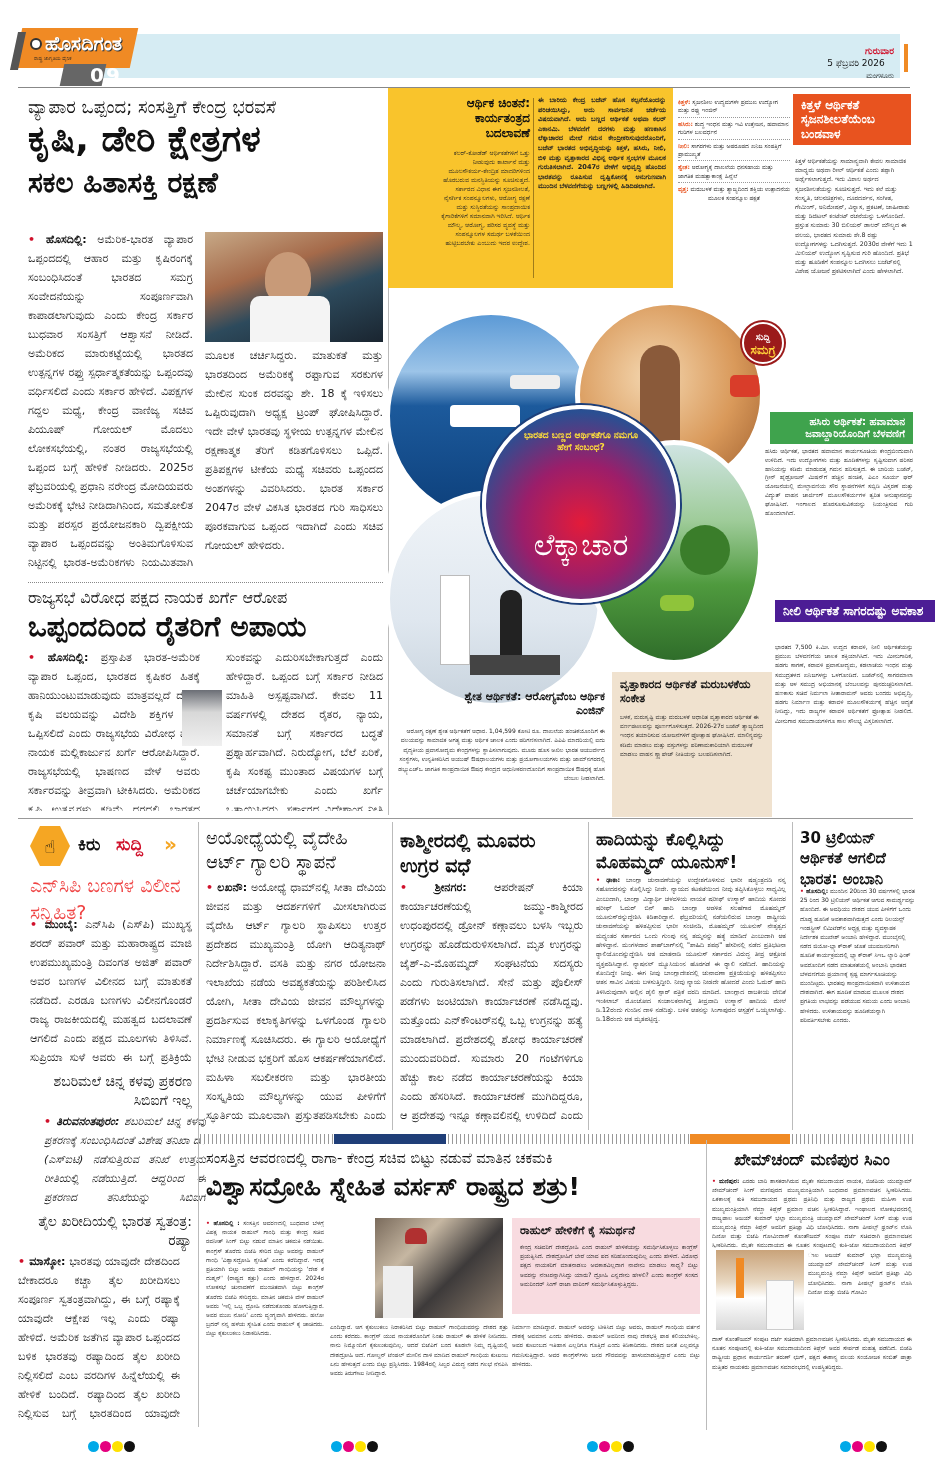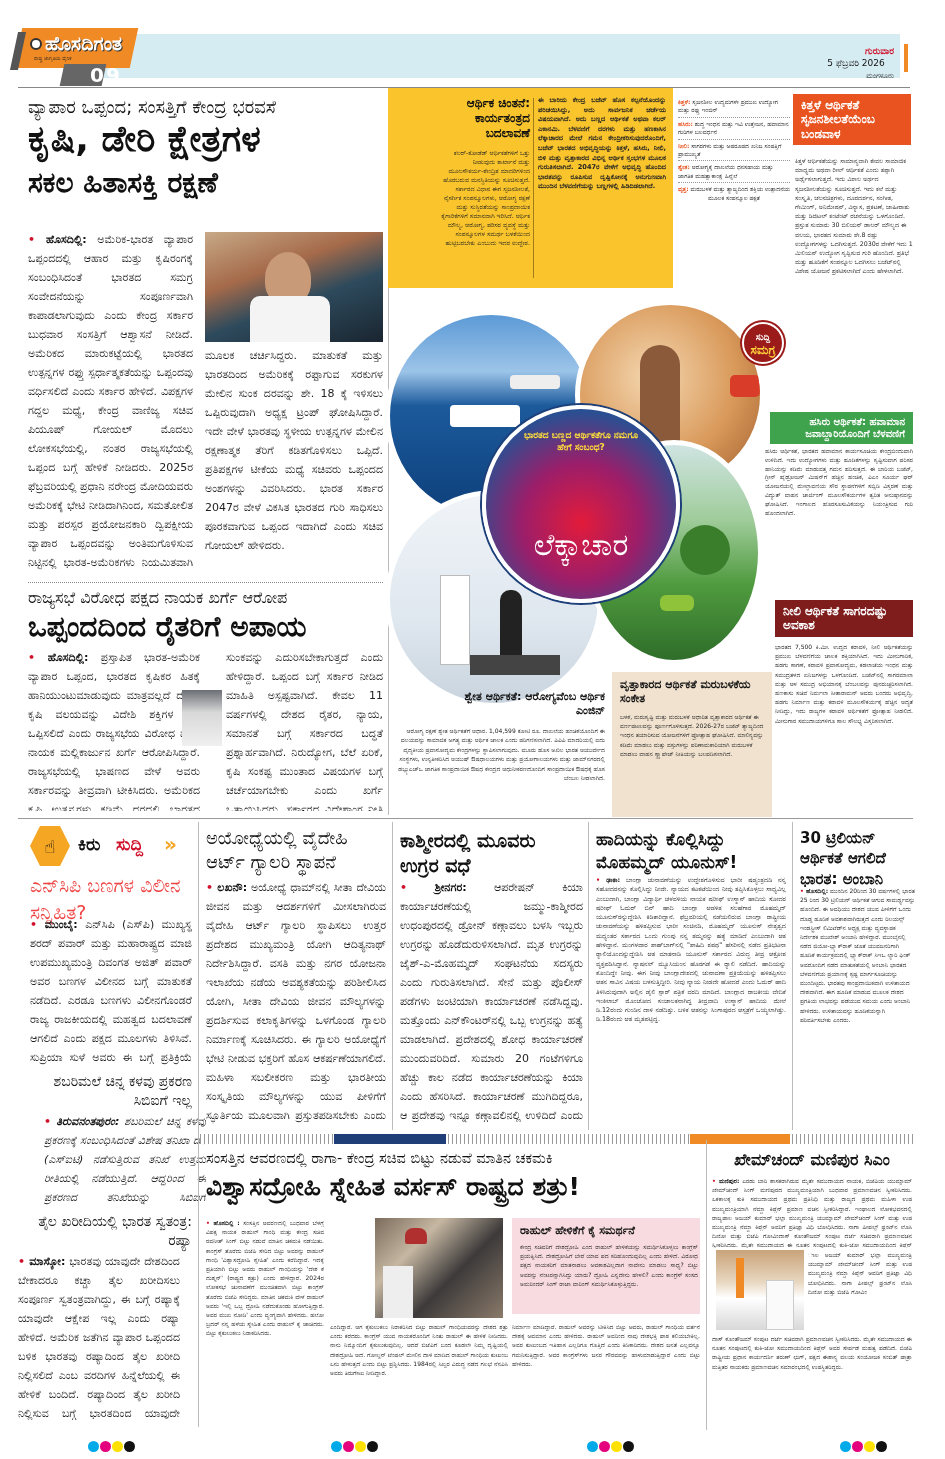--- a/index.html
+++ b/index.html
@@ -106,21 +106,21 @@
   <div style="position:absolute;left:0;top:118px;width:190px;text-align:center;font-size:30px;color:#fff;font-weight:normal;">ಲೆಕ್ಕಾಚಾರ</div>
 </div>
 <div class="abs" style="left:742px;top:322px;width:42px;height:42px;border-radius:50%;background:#9b1b1b;border:2px solid #fff;box-shadow:0 0 0 2px #9b1b1b;text-align:center;">
   <div style="color:#fff;font-size:9px;font-weight:bold;margin-top:8px;">ಸುದ್ದಿ</div>
   <div style="color:#ffd23a;font-size:12px;font-weight:bold;">ಸಮಗ್ರ</div>
 </div>
 
 <div class="section-box" style="left:770px;top:412px;width:143px;background:#3fa34d;font-size:10px;text-align:right;">ಹಸಿರು ಆರ್ಥಿಕತೆ: ಹವಾಮಾನ ಜವಾಬ್ದಾರಿಯೊಂದಿಗೆ ಬೆಳವಣಿಗೆ</div>
 <div class="abs body-text" style="left:765px;top:447px;width:148px;font-size:6px;line-height:8.8px;height:142px;overflow:hidden;">ಹಸಿರು ಆರ್ಥಿಕತೆ, ಭಾರತದ ಹವಾಮಾನ ಕಾರ್ಯಸೂಚಿಯ ಕೇಂದ್ರಬಿಂದುವಾಗಿ ಉಳಿದಿದೆ. ಇದು ಉದ್ಯೋಗಗಳು ಮತ್ತು ಹೂಡಿಕೆಗಳನ್ನು ಸೃಷ್ಟಿಸುವಾಗ ಪರಿಸರ ಹಾನಿಯನ್ನು ಕಡಿಮೆ ಮಾಡುವತ್ತ ಗಮನ ಹರಿಸುತ್ತದೆ. ಈ ಬಾರಿಯ ಬಜೆಟ್, ಗ್ರೀನ್ ಹೈಡ್ರೋಜನ್ ಮಿಷನ್‌ಗೆ ಹೆಚ್ಚಿನ ಹಂಚಿಕೆ, ಪಿಎಂ ಸೂರ್ಯ ಘರ್ ಯೋಜನೆಯಲ್ಲಿ ಮೇಲ್ಛಾವಣಿಯ ಸೌರ ಸ್ಥಾಪನೆಗಳಿಗೆ ಸಬ್ಸಿಡಿ ವಿಸ್ತರಣೆ ಮತ್ತು ವಿದ್ಯುತ್ ವಾಹನ ಚಾರ್ಜಿಂಗ್ ಮೂಲಸೌಕರ್ಯಗಳ ತ್ವರಿತ ಅನುಷ್ಠಾನವನ್ನು ಘೋಷಿಸಿದೆ. ಇಂಗಾಲದ ಹೊರಸೂಸುವಿಕೆಯನ್ನು ನಿಯಂತ್ರಿಸುವ ಗುರಿ ಹೊಂದಲಾಗಿದೆ.</div>
 
-<div class="section-box" style="left:775px;top:600px;width:138px;background:#7f1d1d;font-size:12px;">ನೀಲಿ ಆರ್ಥಿಕತೆ ಸಾಗರದಷ್ಟು ಅವಕಾಶ</div>
+<div class="section-box" style="left:775px;top:600px;width:160px;background:#4c1d95;font-size:12px;">ನೀಲಿ ಆರ್ಥಿಕತೆ ಸಾಗರದಷ್ಟು ಅವಕಾಶ</div>
 <div class="abs body-text" style="left:775px;top:642px;width:138px;font-size:6px;line-height:9.2px;height:172px;overflow:hidden;">ಭಾರತದ 7,500 ಕಿ.ಮೀ. ಉದ್ದದ ಕರಾವಳಿ, ನೀಲಿ ಆರ್ಥಿಕತೆಯನ್ನು ಪ್ರಮುಖ ಬೆಳವಣಿಗೆಯ ಚಾಲಕ ಶಕ್ತಿಯಾಗಿಸಿದೆ. ಇದು ಮೀನುಗಾರಿಕೆ, ಹಡಗು ಸಾಗಣೆ, ಕರಾವಳಿ ಪ್ರವಾಸೋದ್ಯಮ, ಕಡಲಾಚೆಯ ಇಂಧನ ಮತ್ತು ಸಮುದ್ರತಳದ ಖನಿಜಗಳನ್ನು ಒಳಗೊಂಡಿದೆ. ಬಜೆಟ್‌ನಲ್ಲಿ ಸಾಗರಮಾಲಾ ಮತ್ತು ಆಳ ಸಮುದ್ರ ಅಭಿಯಾನಕ್ಕೆ ಬೆಂಬಲವನ್ನು ಪುನರುಚ್ಚರಿಸಲಾಗಿದೆ. ಹಣಕಾಸು ಸಚಿವೆ ನಿರ್ಮಲಾ ಸೀತಾರಾಮನ್ ಅವರು ಬಂದರು ಅಭಿವೃದ್ಧಿ, ಹಡಗು ನಿರ್ಮಾಣ ಮತ್ತು ಕರಾವಳಿ ಮೂಲಸೌಕರ್ಯಕ್ಕೆ ಹೆಚ್ಚಿನ ಆದ್ಯತೆ ನೀಡಿದ್ದು, ಇದು ರಾಜ್ಯಗಳ ಕರಾವಳಿ ಆರ್ಥಿಕತೆಗೆ ಪ್ರೋತ್ಸಾಹ ನೀಡಲಿದೆ. ಮೀನುಗಾರ ಸಮುದಾಯಗಳಿಗೂ ಸಾಲ ಸೌಲಭ್ಯ ವಿಸ್ತರಿಸಲಾಗಿದೆ.</div>
 
 <div class="abs" style="left:450px;top:690px;width:155px;text-align:right;font-size:11px;font-weight:bold;line-height:1.3;">ಶ್ವೇತ ಆರ್ಥಿಕತೆ: ಆರೋಗ್ಯವೆಂಬ ಆರ್ಥಿಕ ಎಂಜಿನ್</div>
 <div class="abs body-text" style="left:395px;top:726px;width:210px;font-size:6px;line-height:9.4px;height:88px;overflow:hidden;text-align:right;">ಆರೋಗ್ಯ ರಕ್ಷಣೆ ಶ್ವೇತ ಆರ್ಥಿಕತೆಗೆ ಆಧಾರ. 1,04,599 ಕೋಟಿ ರೂ. ದಾಖಲೆಯ ಹಂಚಿಕೆಯೊಂದಿಗೆ ಈ ವಲಯವನ್ನು ಸಾಮಾಜಿಕ ಅಗತ್ಯ ಮತ್ತು ಆರ್ಥಿಕ ಚಾಲಕ ಎಂದು ಪರಿಗಣಿಸಲಾಗಿದೆ. ಪಿಪಿಪಿ ಮಾದರಿಯಲ್ಲಿ ಐದು ವೈದ್ಯಕೀಯ ಪ್ರವಾಸೋದ್ಯಮ ಕೇಂದ್ರಗಳನ್ನು ಸ್ಥಾಪಿಸಲಾಗುವುದು. ಮೂರು ಹೊಸ ಅಖಿಲ ಭಾರತ ಆಯುರ್ವೇದ ಸಂಸ್ಥೆಗಳು, ಉನ್ನತೀಕರಿಸಿದ ಆಯುಷ್ ಔಷಧಾಲಯಗಳು ಮತ್ತು ಪ್ರಯೋಗಾಲಯಗಳು ಮತ್ತು ಜಾಮ್‌ನಗರದಲ್ಲಿ ಡಬ್ಲ್ಯುಎಚ್‌ಒ ಜಾಗತಿಕ ಸಾಂಪ್ರದಾಯಿಕ ಔಷಧ ಕೇಂದ್ರದ ಆಧುನೀಕರಣದೊಂದಿಗೆ ಸಾಂಪ್ರದಾಯಿಕ ಔಷಧಕ್ಕೆ ಹೊಸ ಬೆಂಬಲ ನೀಡಲಾಗಿದೆ.</div>
 
 <div class="abs" style="left:612px;top:672px;width:160px;height:145px;background:#f0e2cf;"></div>
 <div class="abs" style="left:620px;top:678px;width:148px;font-size:11px;font-weight:bold;line-height:1.3;">ವೃತ್ತಾಕಾರದ ಆರ್ಥಿಕತೆ ಮರುಬಳಕೆಯ ಸಂಕೇತ</div>
 <div class="abs body-text" style="left:620px;top:712px;width:148px;font-size:6px;line-height:9.2px;height:100px;overflow:hidden;text-align:left;">ಬಳಕೆ, ಮರುಸೃಷ್ಟಿ ಮತ್ತು ಮರುಬಳಕೆ ಆಧಾರಿತ ವೃತ್ತಾಕಾರದ ಆರ್ಥಿಕತೆ ಈ ವರ್ಣಪಟಲವನ್ನು ಪೂರ್ಣಗೊಳಿಸುತ್ತದೆ. 2026-27ರ ಬಜೆಟ್ ತ್ಯಾಜ್ಯದಿಂದ ಇಂಧನ ತಯಾರಿಸುವ ಯೋಜನೆಗಳಿಗೆ ಪ್ರೋತ್ಸಾಹ ಘೋಷಿಸಿದೆ. ಮಾಲಿನ್ಯವನ್ನು ಕಡಿಮೆ ಮಾಡಲು ಮತ್ತು ವಸ್ತುಗಳನ್ನು ಪರಿಣಾಮಕಾರಿಯಾಗಿ ಮರುಬಳಕೆ ಮಾಡಲು ವಾಹನ ಸ್ಕ್ರ್ಯಾಪೇಜ್ ನೀತಿಯನ್ನು ಬಲಪಡಿಸಲಾಗಿದೆ.</div>
 
 <div class="hdiv" style="left:18px;top:818px;width:895px;background:#999;"></div>

